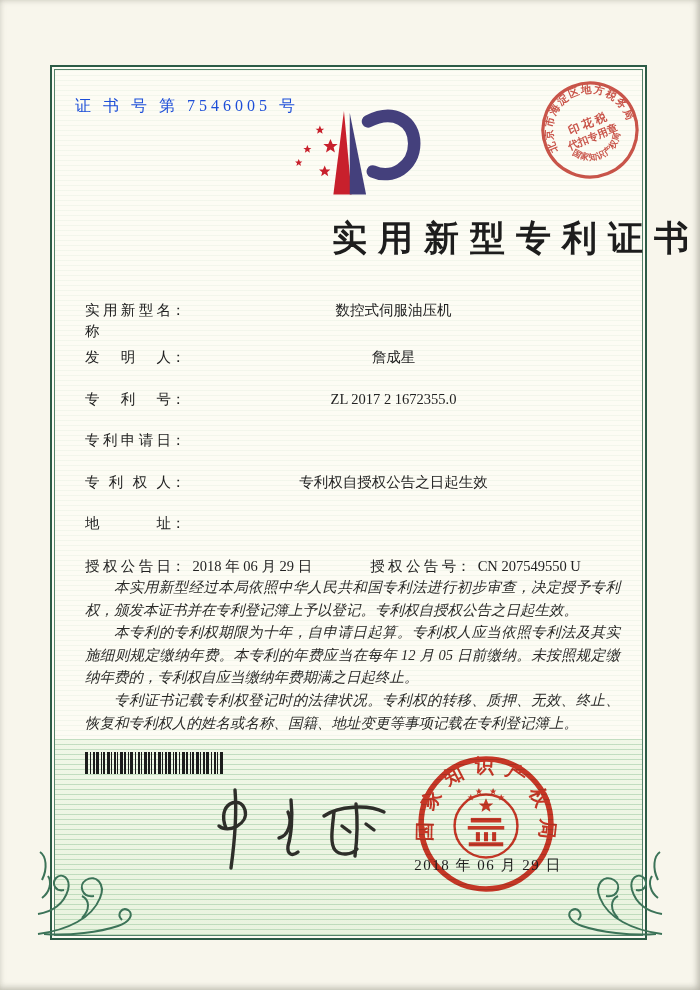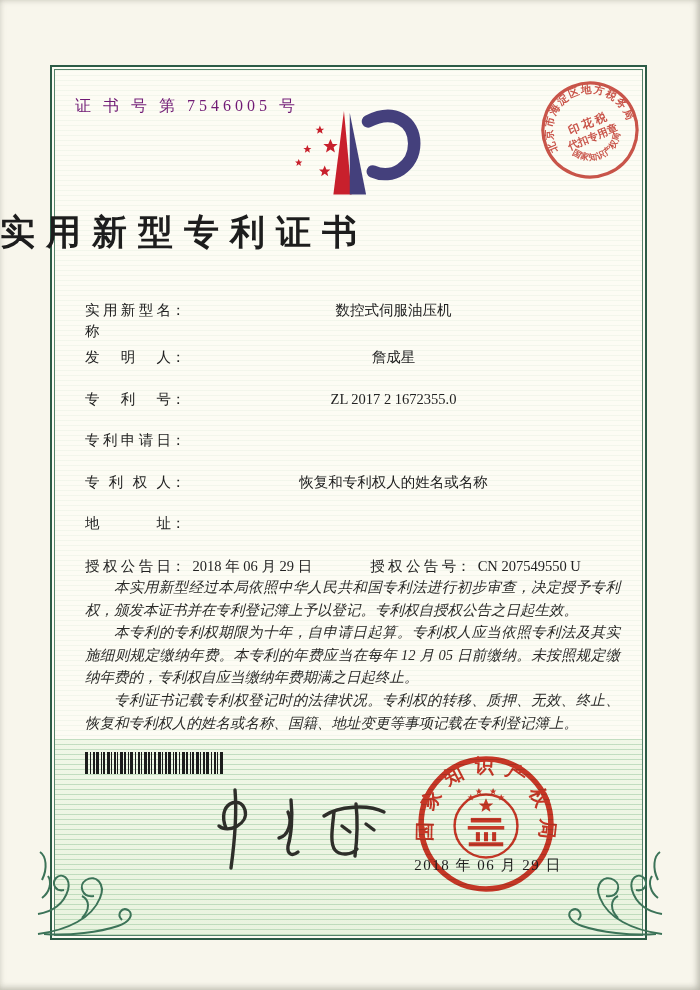--- a/index.html
+++ b/index.html
@@ -21,24 +21,24 @@
   .texture{
     position:absolute;left:3px;top:3px;right:3px;bottom:3px;
     background:repeating-linear-gradient(180deg, rgba(150,195,160,.10) 0 1px, rgba(0,0,0,0) 1px 5px);
   }
   .guilloche{
     position:absolute;left:3px;top:672px;right:3px;bottom:3px;
     background:
       repeating-linear-gradient(180deg, rgba(120,180,130,.38) 0 1px, rgba(0,0,0,0) 1px 5px),
       linear-gradient(180deg,#f0f7e7,#e9f3df);
   }
-  .cert-no{position:absolute;left:75px;top:96px;font-size:16px;letter-spacing:4px;color:#701a75;}
+  .cert-no{position:absolute;left:75px;top:96px;font-size:16px;letter-spacing:4px;color:#1d4ed8;}
   .logo{position:absolute;left:288px;top:106px;}
   .title{
-    position:absolute;left:0;right:0;top:209px;text-align:left;
+    position:absolute;left:0;right:0;top:215px;text-align:right;
     font-size:35px;font-weight:bold;letter-spacing:11px;color:#1d1d1d;
   }
   .rows{position:absolute;left:85px;right:80px;top:0;}
   .frow{position:absolute;display:flex;align-items:flex-start;font-size:14.5px;line-height:21px;width:100%;}
   .flabel{display:inline-block;width:86px;text-align:justify;text-align-last:justify;flex:0 0 86px;}
   .fcolon{flex:0 0 auto;}
   .fvalue{margin-left:7px;flex:1;max-width:402px;text-align:center;}
   .grant-group{display:flex;align-items:flex-start;}
   .paras{
     position:absolute;left:85px;right:80px;top:576px;
@@ -111,21 +111,21 @@
         <span class="fcolon">：</span>
       <span class="fvalue">ZL 2017 2 1672355.0</span>
     </div>
     <div class="frow" style="top:430px">
       <span class="flabel">专利申请日</span>
         <span class="fcolon">：</span>
     </div>
     <div class="frow" style="top:472px">
       <span class="flabel">专利权人</span>
         <span class="fcolon">：</span>
-      <span class="fvalue">恢复和专利权人的姓名或名称</span>
+      <span class="fvalue">专利权自授权公告之日起生效</span>
     </div>
     <div class="frow" style="top:513px">
       <span class="flabel">地址</span>
         <span class="fcolon">：</span>
     </div>
     <div class="frow" style="top:556px">
       <span class="grant-group">
         <span class="flabel">授权公告日</span>
           <span class="fcolon">：</span>
         <span class="fvalue" style="max-width:none">2018 年 06 月 29 日</span>

